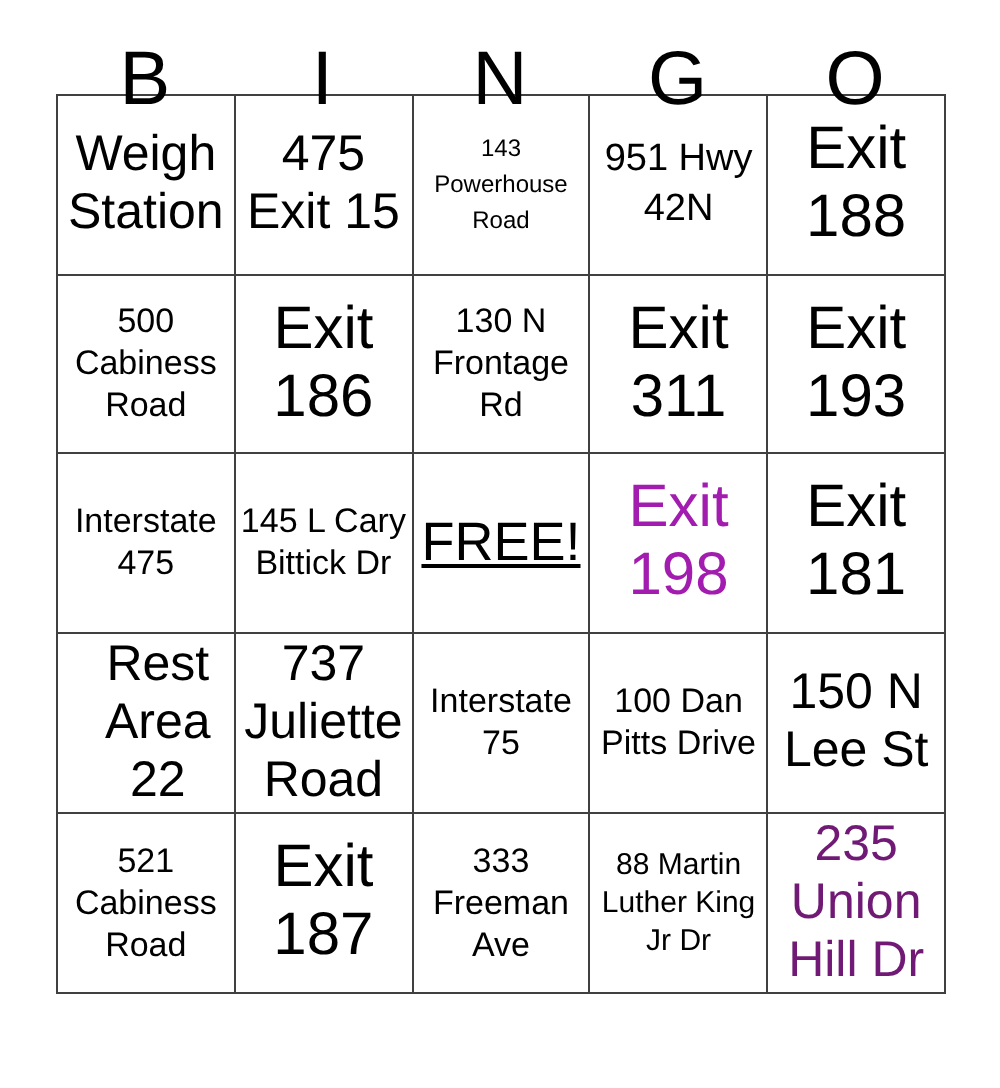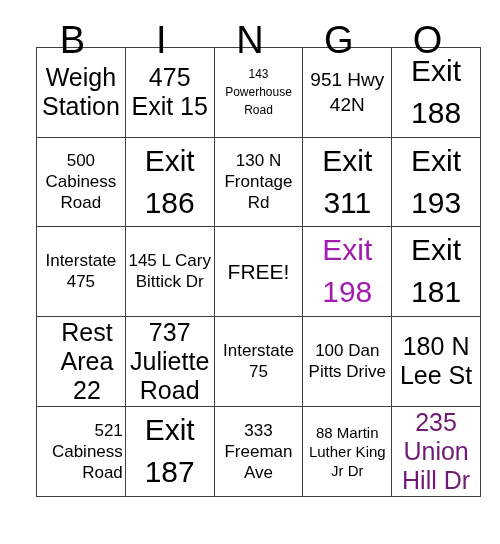--- a/index.html
+++ b/index.html
@@ -32,43 +32,43 @@
     flex: 1 1 0;
     text-align: center;
     font-size: 38px;
     line-height: 40px;
     font-weight: normal;
     letter-spacing: 0px;
     color: #000000;
   }
   #grid {
     width: 444px;
-    margin-left: 36px;
+    margin-left: 28px;
     border-collapse: collapse;
     table-layout: fixed;
   }
   #grid td {
     width: 88.8px;
     height: 89.6px;
     border: 1px solid #404040;
     text-align: center;
     vertical-align: middle;
     padding: 1px 2px;
     box-sizing: border-box;
     color: #000000;
     overflow: hidden;
     word-wrap: break-word;
   }
   .cell-inner {
     display: block;
     width: 100%;
   }
   
-  .fs-xl  { font-size: 30px; line-height: 42px; }
-  .fs-lg  { font-size: 21px; line-height: 31px; }
+  .fs-xl  { font-size: 30px; line-height: 34px; }
+  .fs-lg  { font-size: 27px; line-height: 31px; text-decoration: underline; }
   .fs-md  { font-size: 25px; line-height: 29px; }
   .fs-sm  { font-size: 19px; line-height: 25px; }
   .fs-xs  { font-size: 17px; line-height: 21px; }
   .fs-xxs { font-size: 15px; line-height: 19px; }
   .fs-tiny{ font-size: 12px; line-height: 18px; }
 </style>
 </head>
 <body style="background: rgb(255, 255, 255);">
 
 <div id="card">
@@ -141,25 +141,25 @@
         <td style="border-color: rgb(64, 64, 64); color: rgb(0, 0, 0);">
             <span class="cell-inner fs-md">737 Juliette Road</span>
           </td>
         <td style="border-color: rgb(64, 64, 64); color: rgb(0, 0, 0);">
             <span class="cell-inner fs-xs">Interstate 75</span>
           </td>
         <td style="border-color: rgb(64, 64, 64); color: rgb(0, 0, 0);">
             <span class="cell-inner fs-xs">100 Dan Pitts Drive</span>
           </td>
         <td style="border-color: rgb(64, 64, 64); color: rgb(0, 0, 0);">
-            <span class="cell-inner fs-md">180 N Lee St</span>
+            <span class="cell-inner fs-md">150 N Lee St</span>
           </td>
       </tr>
       <tr>
-        <td style="border-color: rgb(64, 64, 64); color: rgb(0, 0, 0); text-align: right;">
+        <td style="border-color: rgb(64, 64, 64); color: rgb(0, 0, 0);">
             <span class="cell-inner fs-xs">521 Cabiness Road</span>
           </td>
         <td style="border-color: rgb(64, 64, 64); color: rgb(0, 0, 0);">
             <span class="cell-inner fs-xl">Exit 187</span>
           </td>
         <td style="border-color: rgb(64, 64, 64); color: rgb(0, 0, 0);">
             <span class="cell-inner fs-xs">333 Freeman Ave</span>
           </td>
         <td style="border-color: rgb(64, 64, 64); color: rgb(0, 0, 0);">
             <span class="cell-inner fs-xxs">88 Martin Luther King Jr Dr</span>

